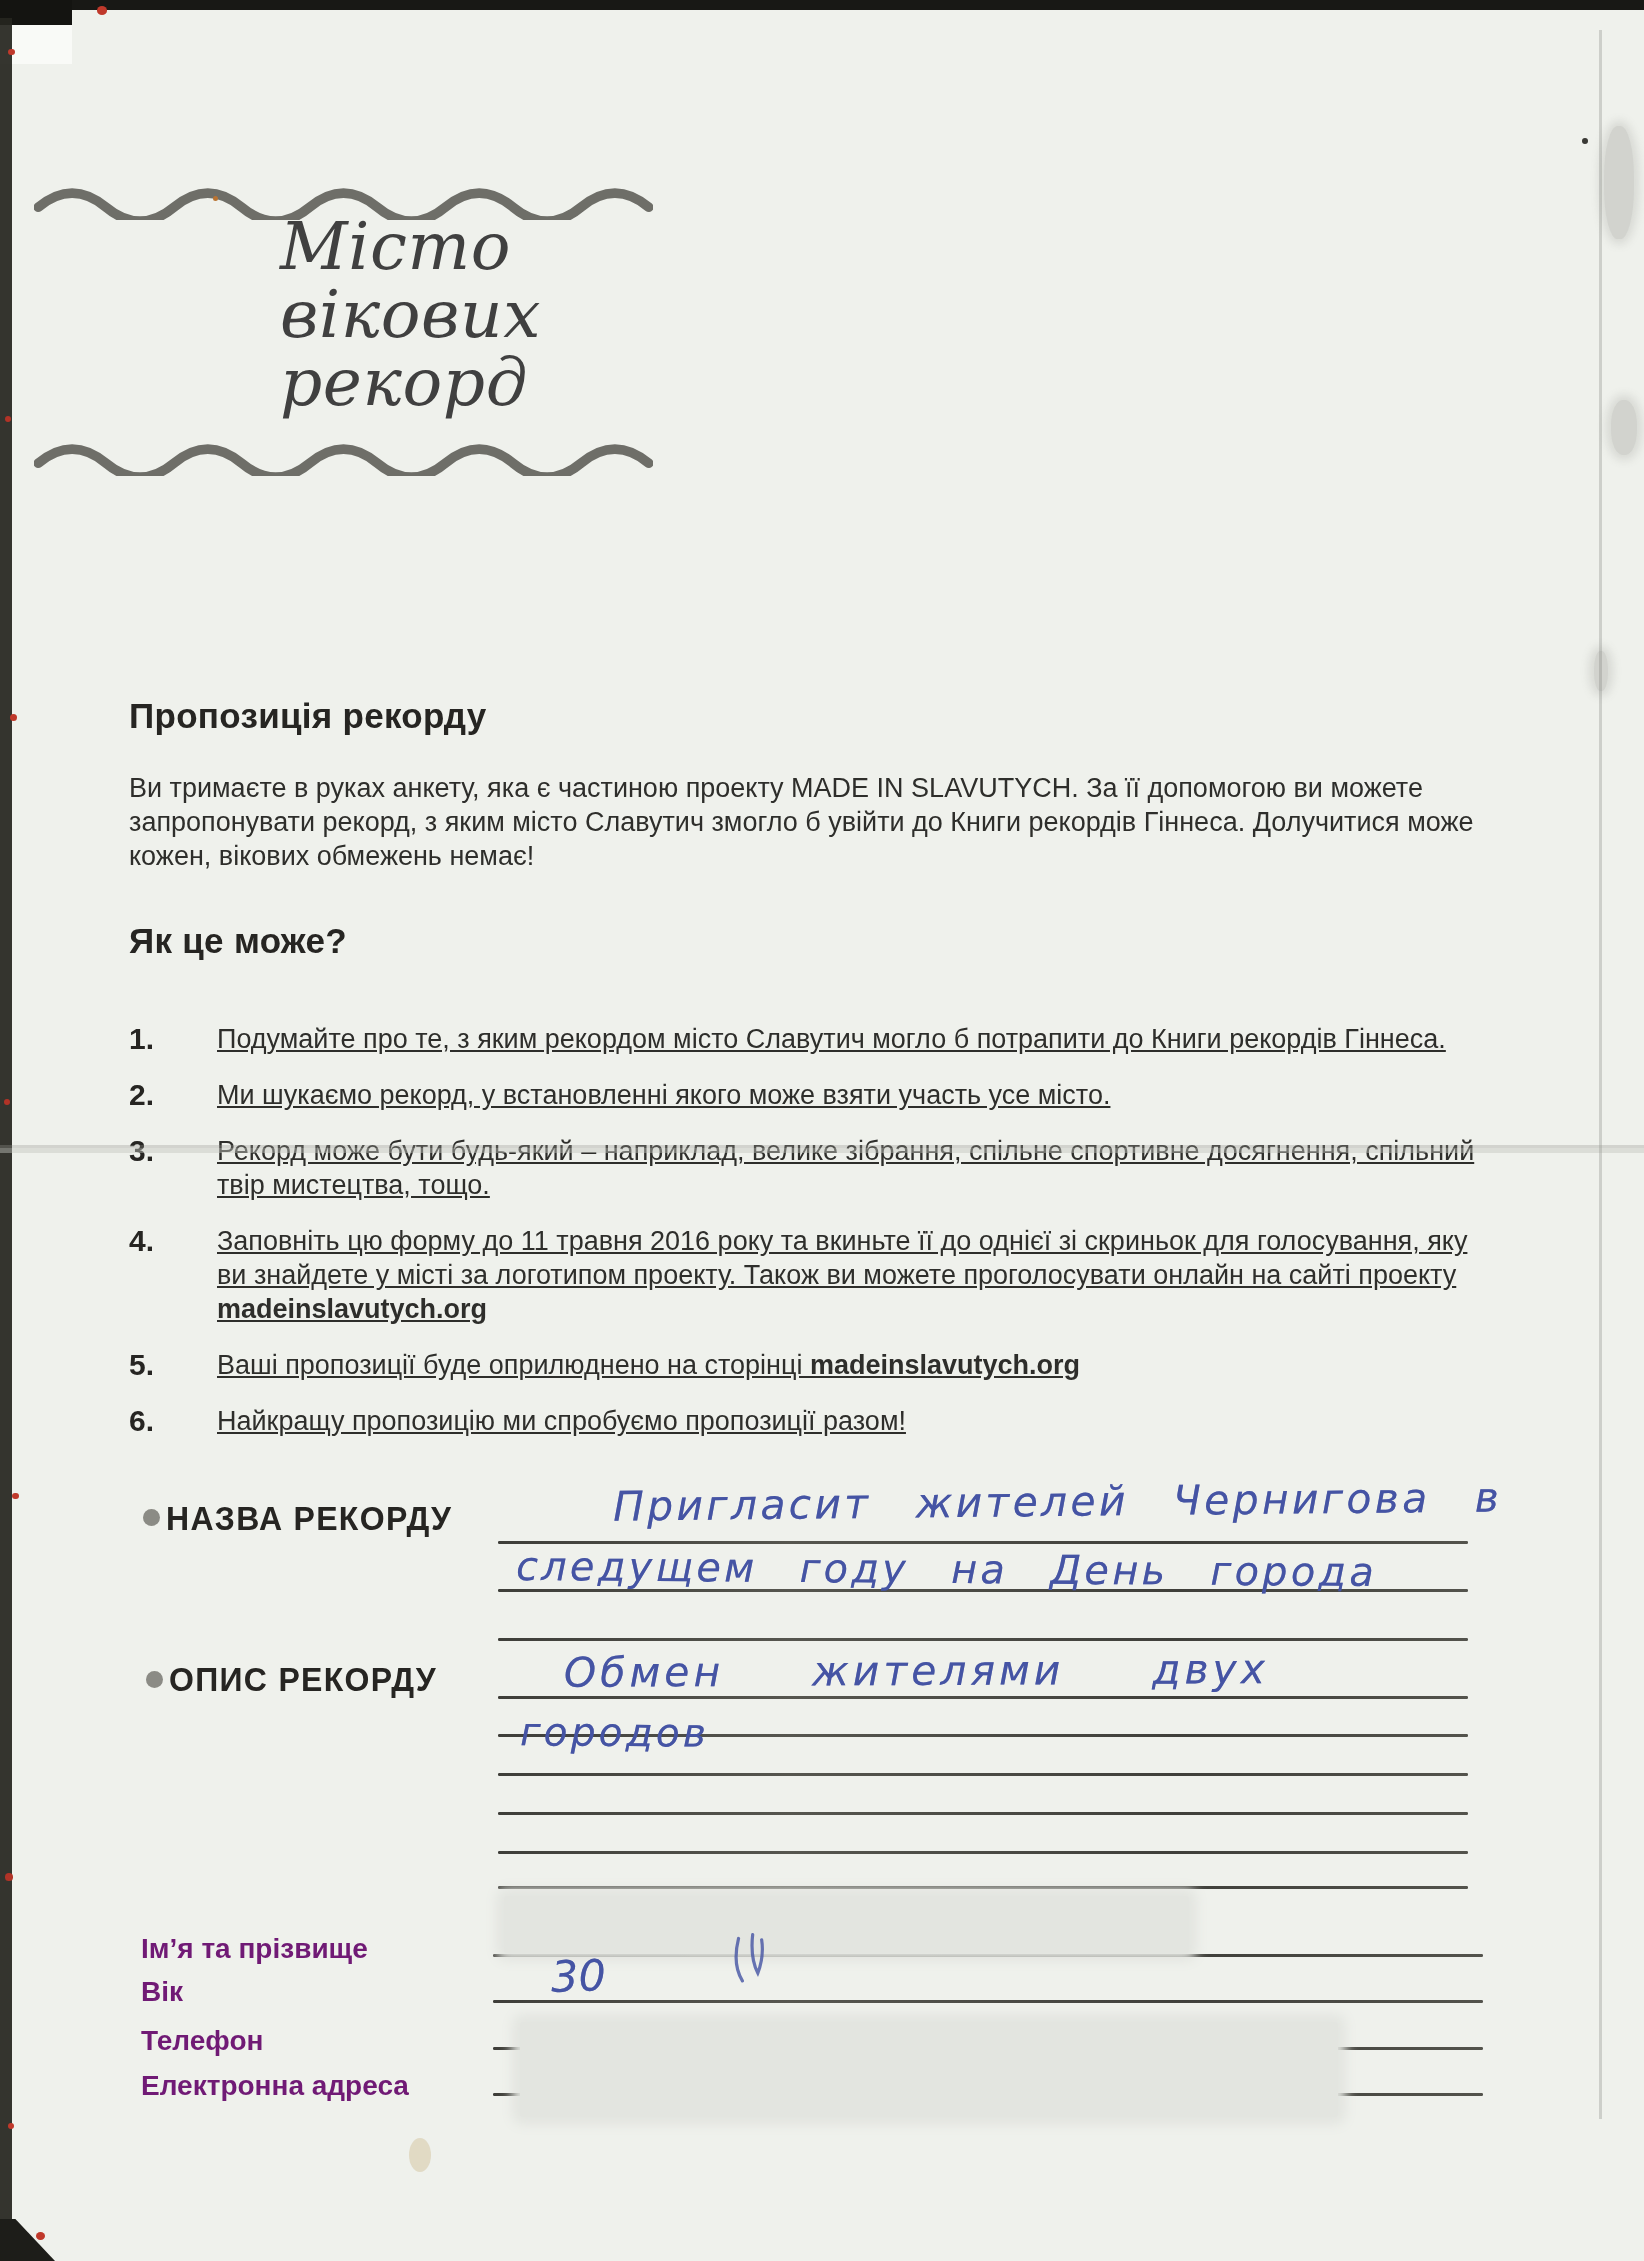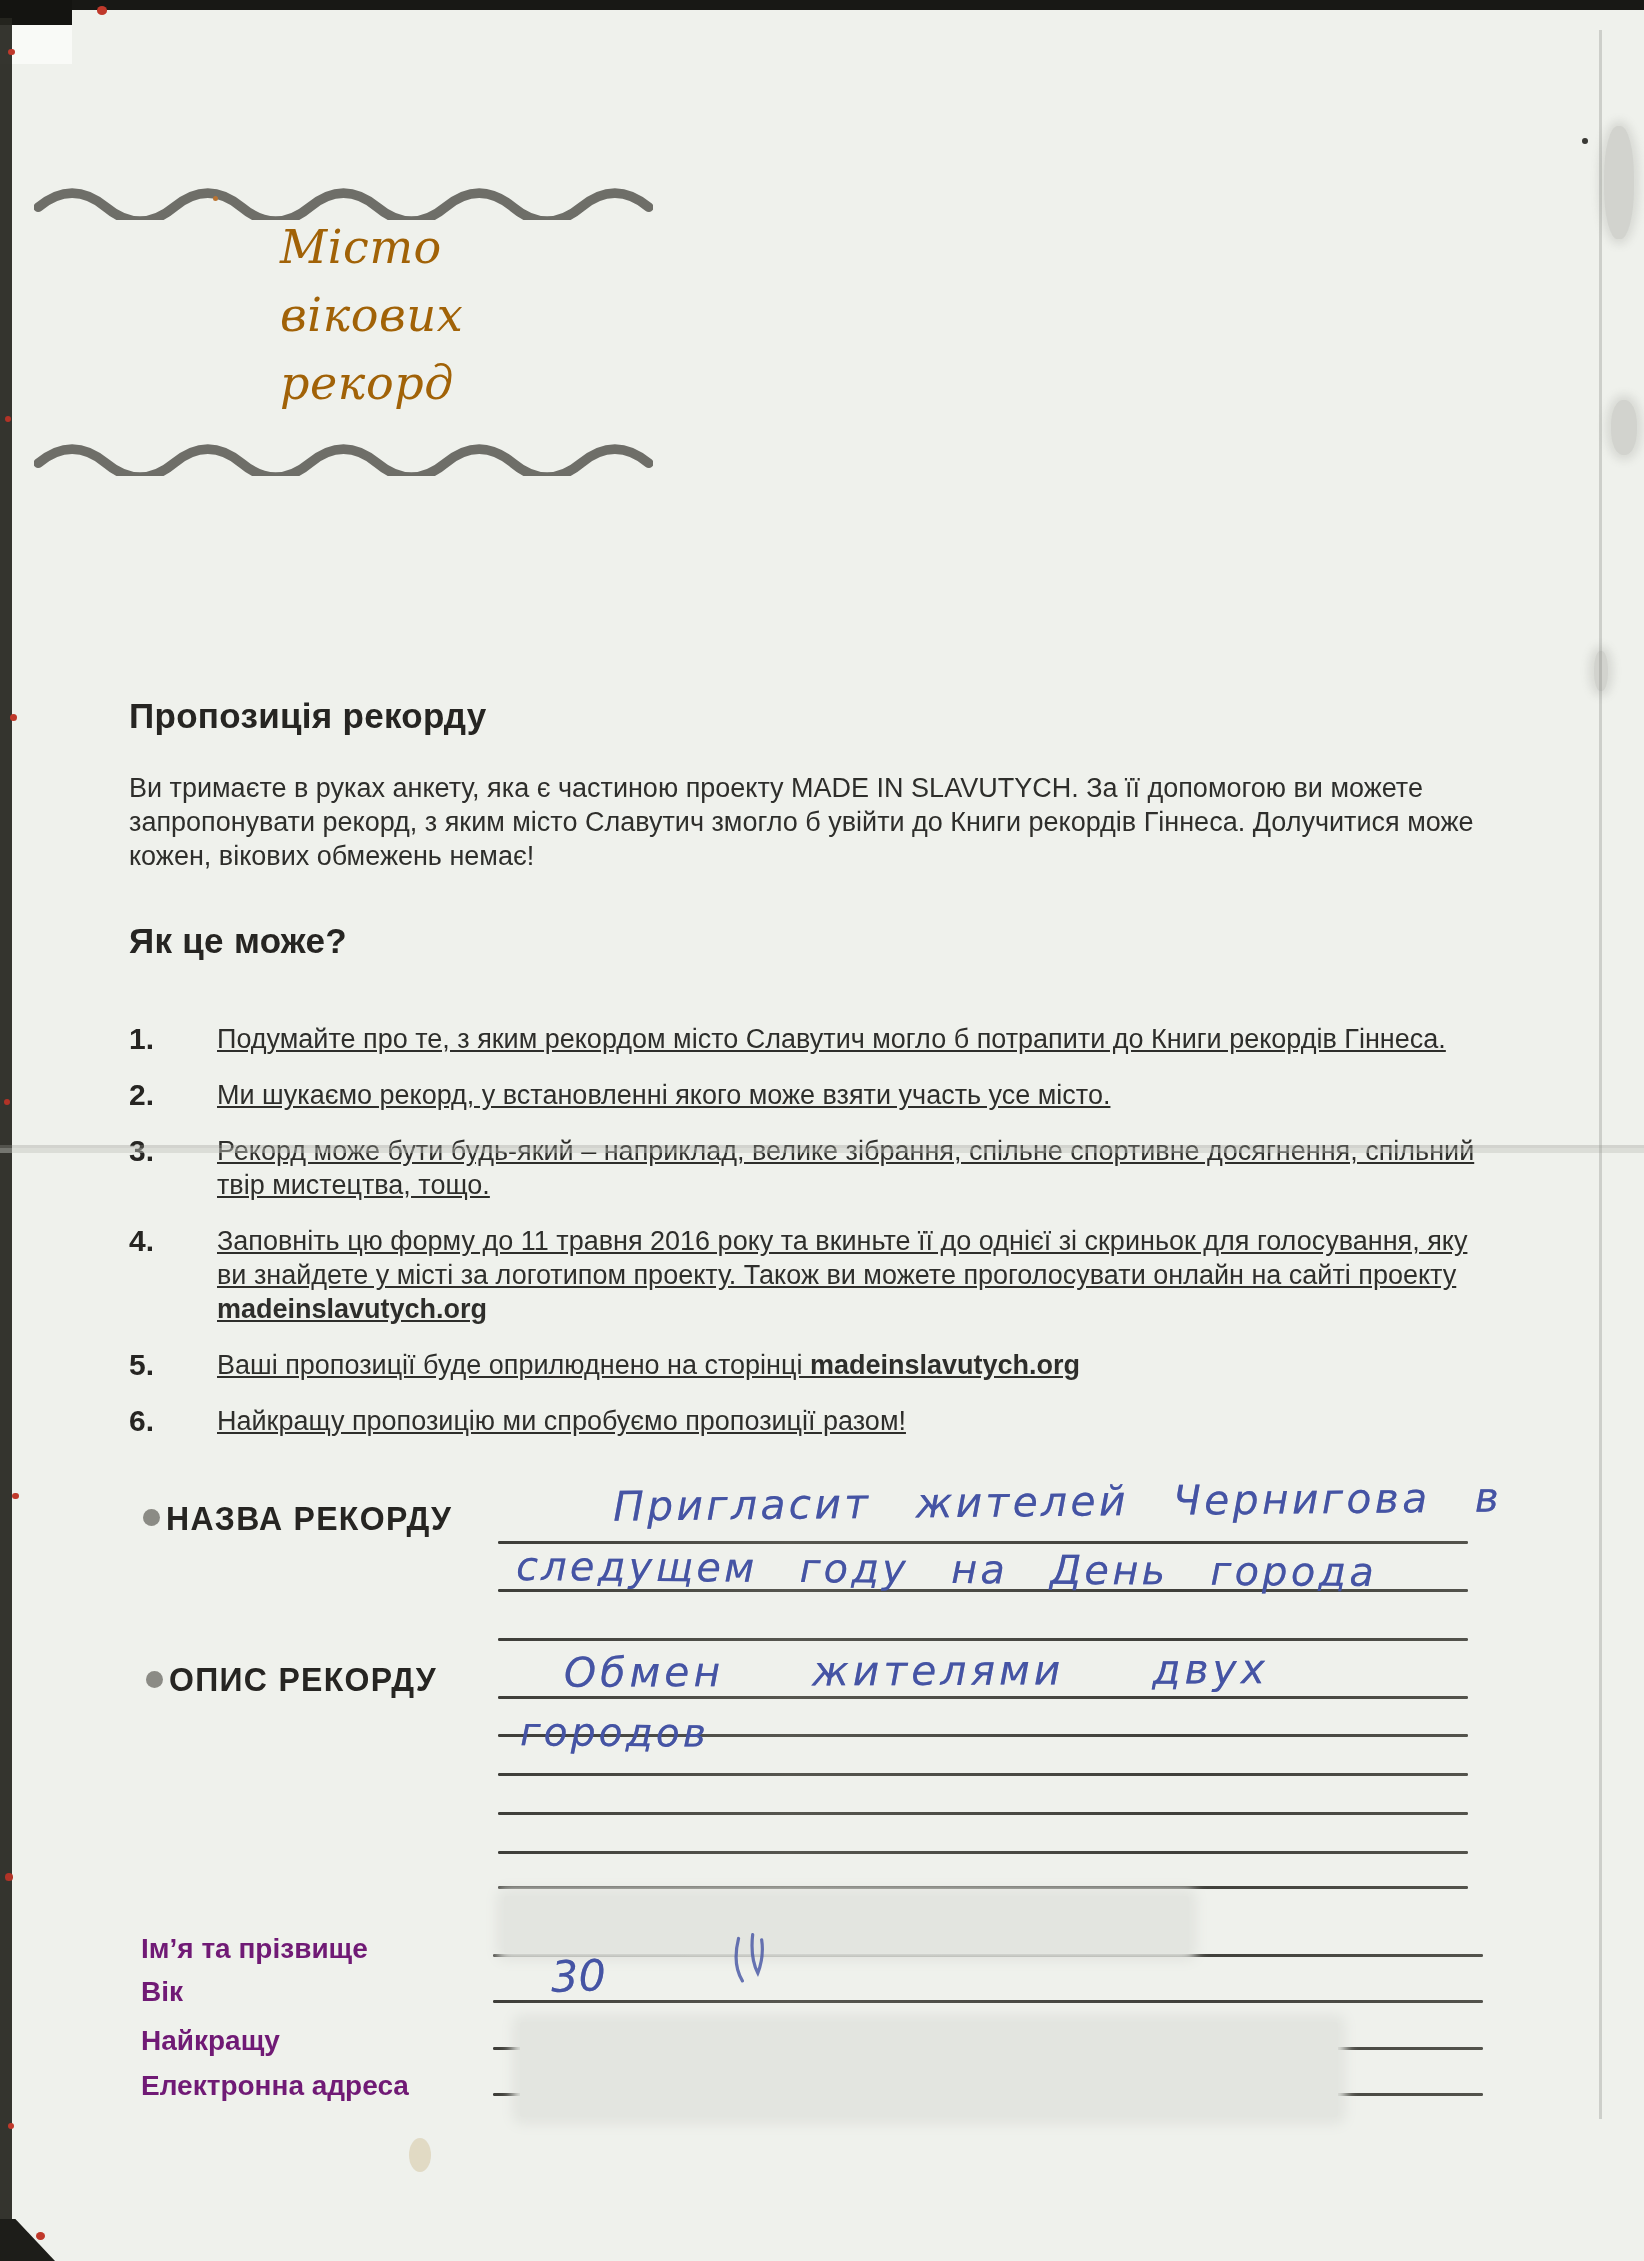--- a/index.html
+++ b/index.html
@@ -14,21 +14,21 @@
                  clip-path:polygon(0 0,28% 0,100% 100%,0 100%);}
   .crease-h{position:absolute;left:0;top:1145px;width:1644px;height:2.6px;background:rgba(148,150,143,.32);}
   .crease-h2{position:absolute;left:0;top:1148px;width:1644px;height:4.5px;background:rgba(196,198,191,.45);}
   .fold-v{position:absolute;left:1599px;top:30px;width:2.6px;height:2089px;background:rgba(151,153,146,.38);}
   .smudge{position:absolute;background:rgba(118,118,112,.24);border-radius:45%;box-shadow:0 0 9px 5.2px rgba(118,118,112,.18);}
   .speck{position:absolute;border-radius:50%;}
   .scuff{position:absolute;left:409px;top:2138px;width:22px;height:34px;background:rgba(214,198,164,.55);border-radius:50%;}
   
   .wavy{position:absolute;left:34px;}
   .logo-text{position:absolute;left:280px;top:213px;font-family:"DejaVu Serif",serif;font-style:italic;
-             font-size:46px;line-height:68px;color:#a16207;letter-spacing:0.6px;}
+             font-size:66px;line-height:68px;color:#404040;letter-spacing:0.6px;}
   .logo-text span{display:block;}
   .mis-logo{position:absolute;left:1068px;top:179px;width:271px;display:flex;flex-direction:column;
             align-items:center;color:#5d5d57;}
   .mis-made{font-size:29px;font-weight:bold;letter-spacing:5.8px;color:#4d4d48;margin-top:14px;}
   .mis-insl{font-size:29px;font-weight:bold;letter-spacing:2.6px;color:#4d4d48;margin-top:5.8px;}
   
   .h1{position:absolute;left:129px;font-size:35px;font-weight:bold;color:#262522;letter-spacing:0.3px;}
   .intro-body{position:absolute;left:129px;top:771px;width:1366px;font-size:27px;line-height:34px;}
   .how-list{position:absolute;left:129px;top:1022px;width:1366px;list-style:none;margin:0;padding:0;}
   .how-item{display:grid;grid-template-columns:88px 1fr;margin-bottom:22px;}
@@ -121,21 +121,21 @@
   <div class="rule rule-a" style="top:1886px"></div>
   <div class="hw hw3">Обмен жителями двух</div>
   <div class="hw hw4">городов</div>
 
   <div class="fld-label" style="top:1933px">Ім’я та прізвище</div>
   <div class="rule rule-b" style="top:1954px"></div>
 
   <div class="fld-label" style="top:1976px">Вік</div>
   <div class="rule rule-b" style="top:2000px"></div>
 
-  <div class="fld-label" style="top:2025px">Найкращу</div>
+  <div class="fld-label" style="top:2025px">Телефон</div>
   <div class="rule rule-b" style="top:2047px"></div>
 
   <div class="fld-label" style="top:2070px">Електронна адреса</div>
   <div class="rule rule-b" style="top:2093px"></div>
 
   <div class="blur-box" style="left:504px;top:1896px;width:685px;height:57px"></div>
   <svg class="hw-squiggle" width="77" height="54" viewBox="0 0 120 84">
     <path d="M18 10 q-10 40 6 66 M40 4 q-4 36 8 60 q10 -26 6 -52" fill="none" stroke="#4554a4" stroke-width="5" stroke-linecap="round"></path>
   </svg>
   <div class="hw hw-age">30</div>

